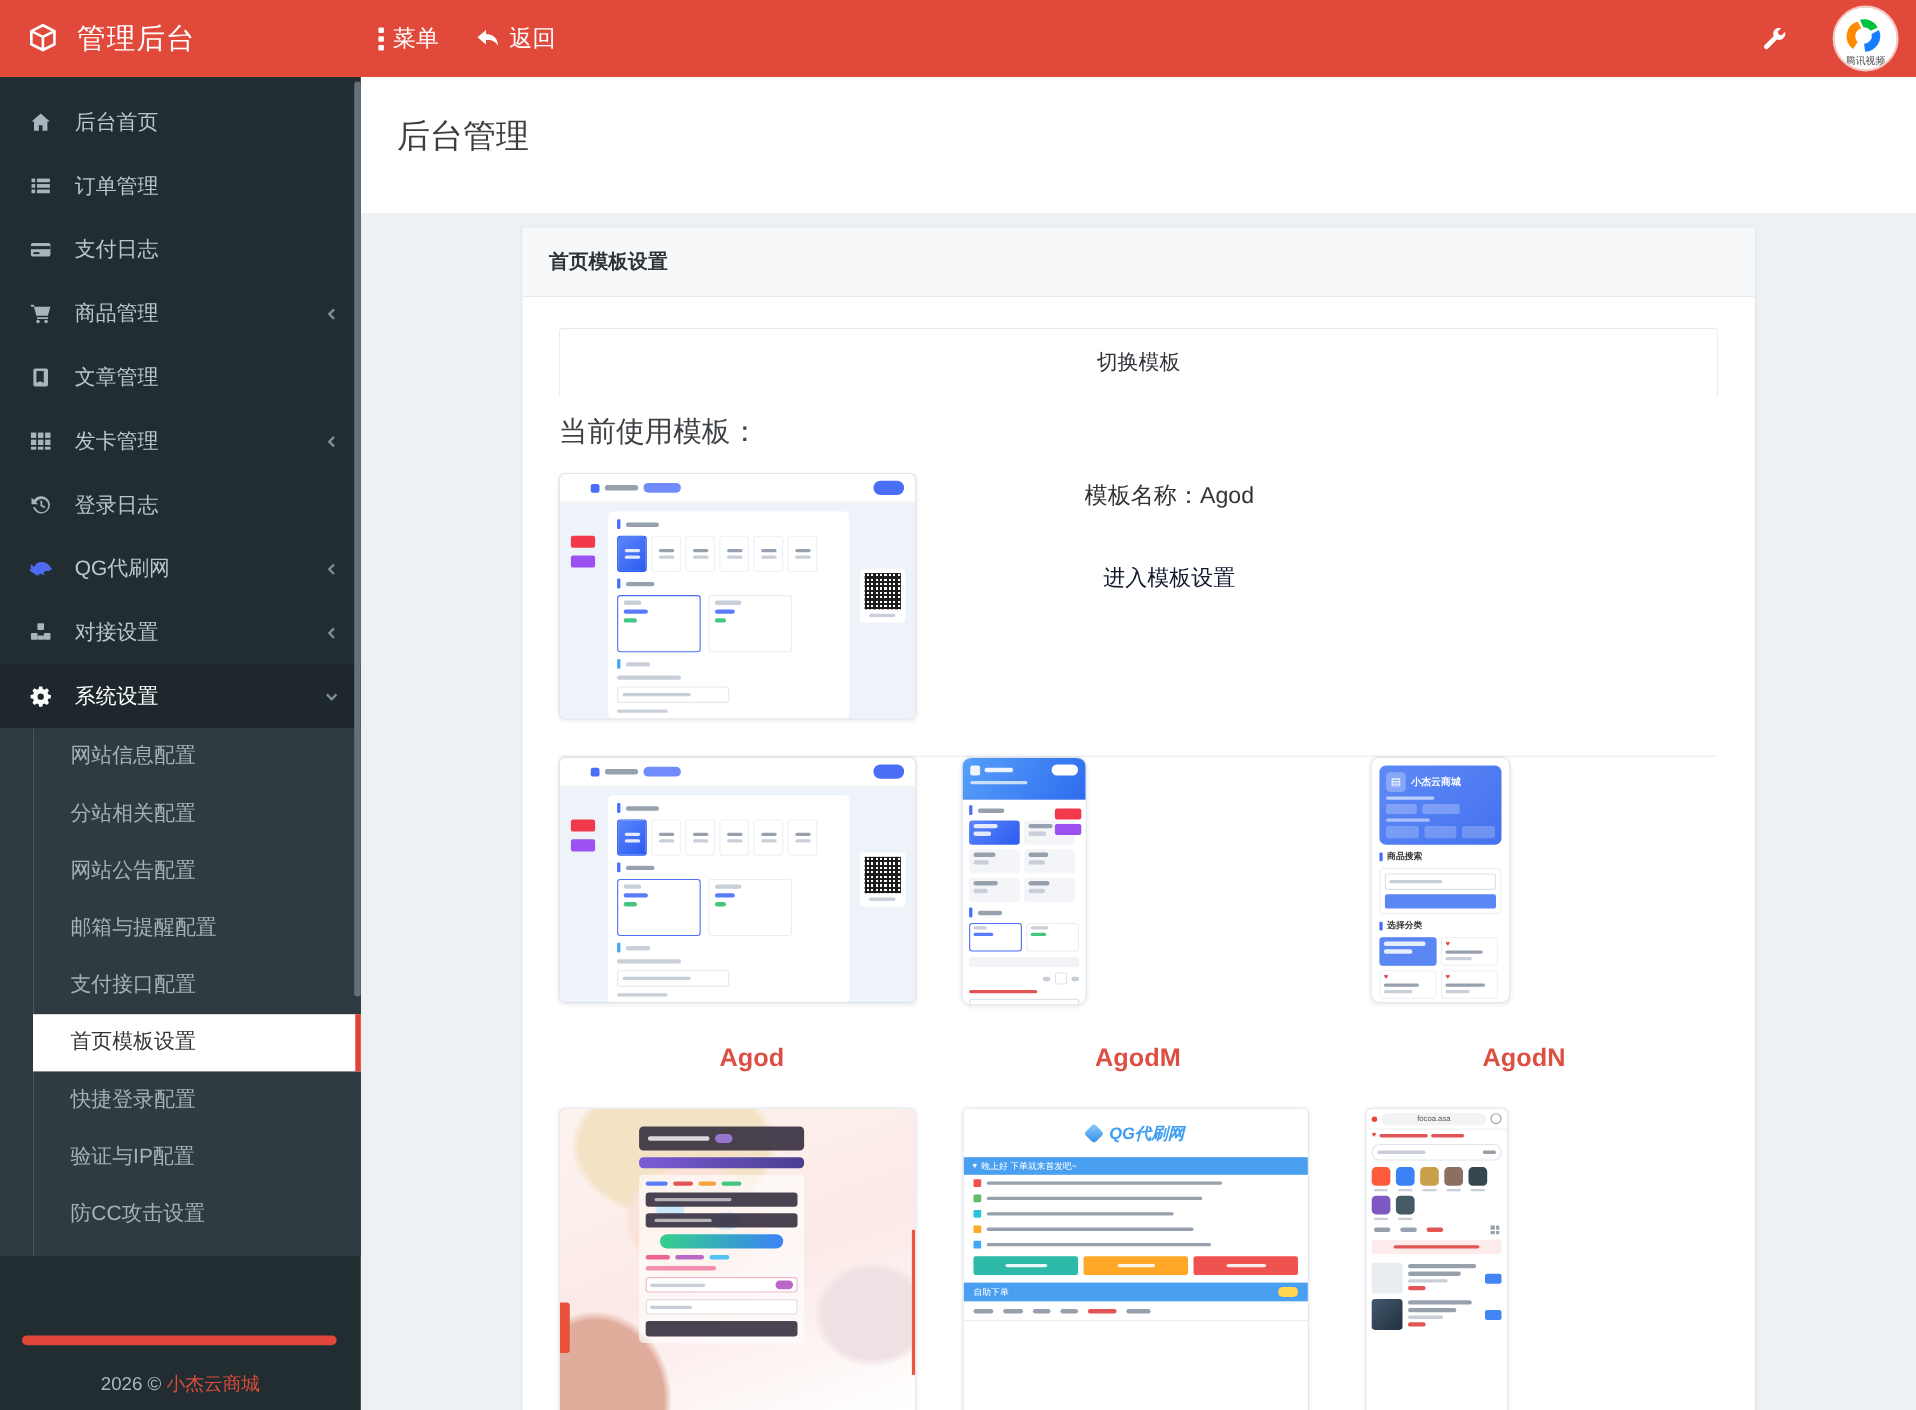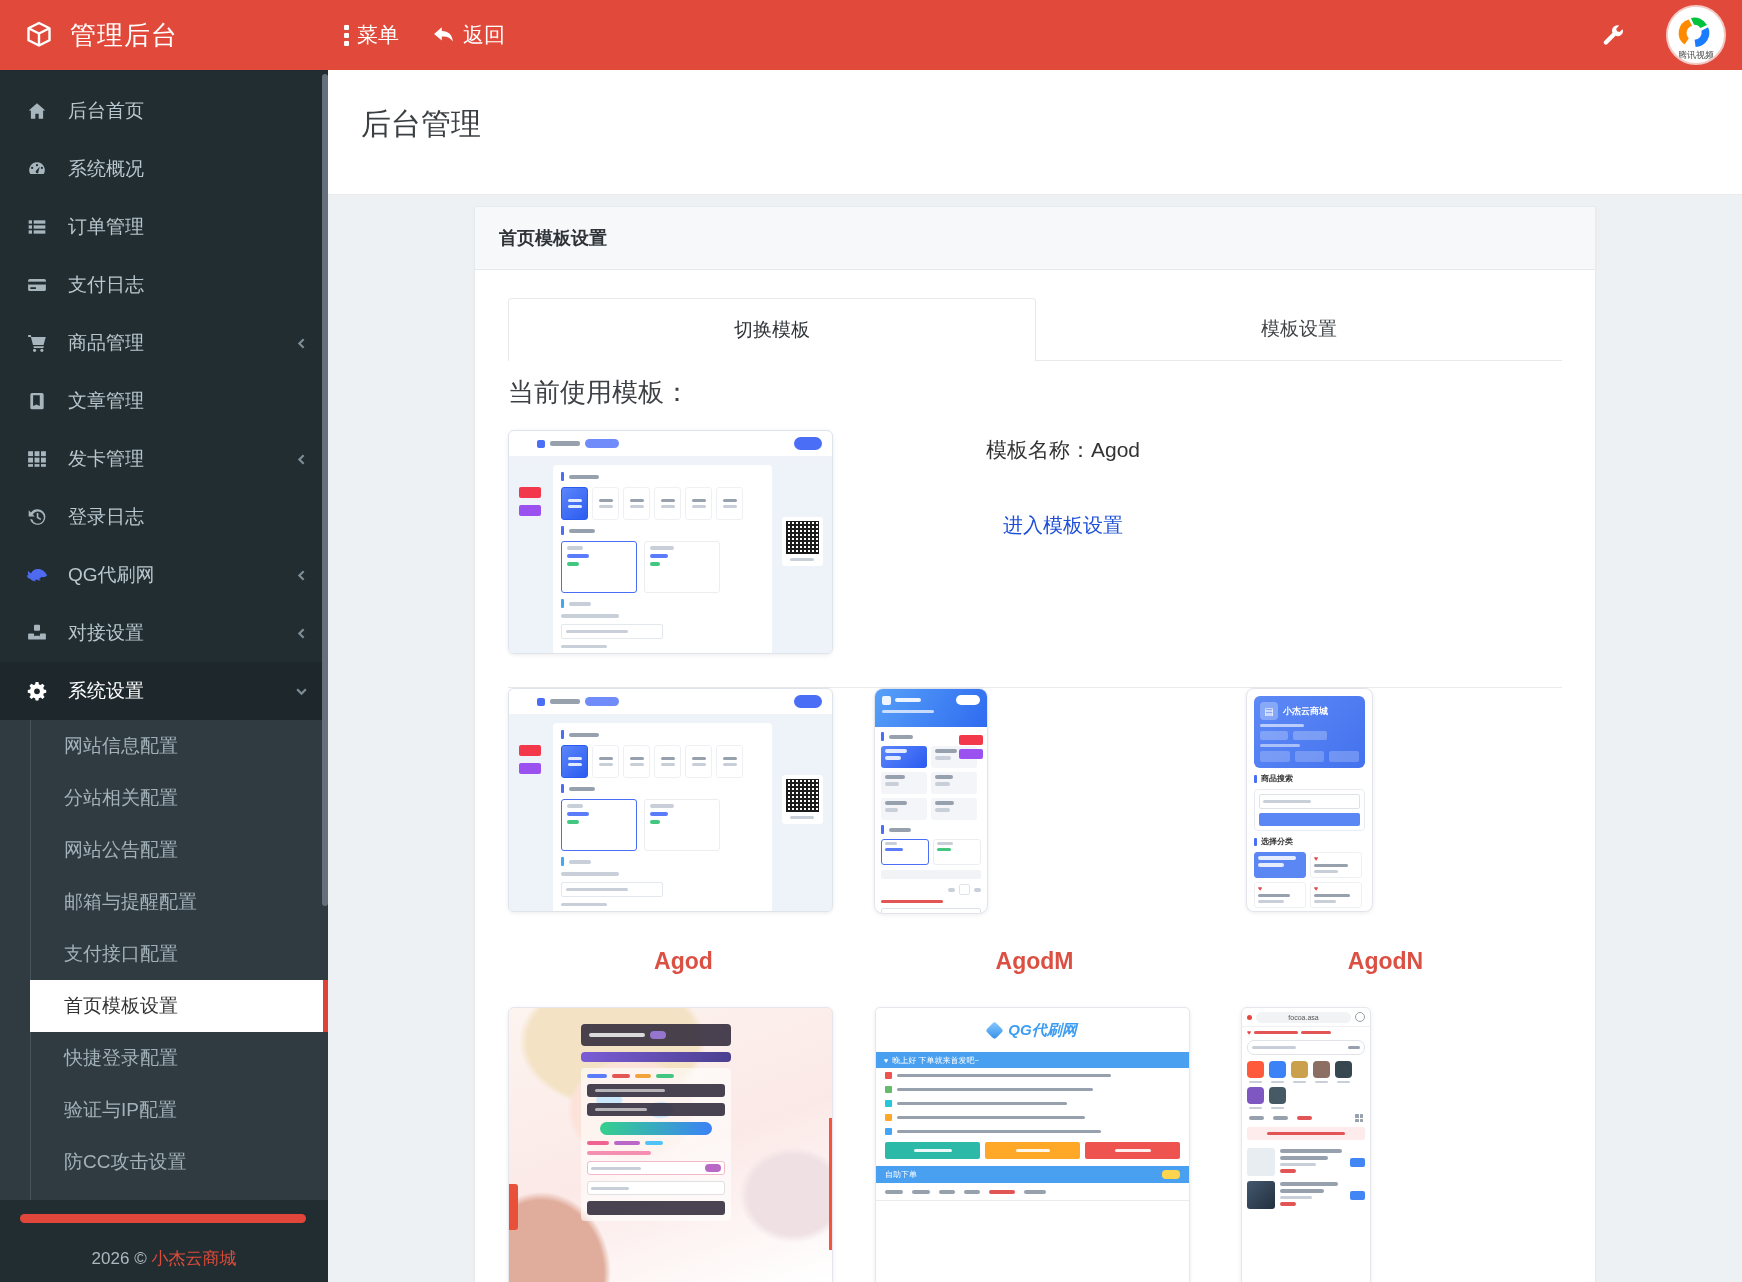--- a/index.html
+++ b/index.html
@@ -41,21 +41,21 @@
               font-size:18px;font-weight:bold;color:#2f3338;border-radius:3px 3px 0 0}
   .panel-body{padding:28px 33px 40px}
   .tabs{display:flex;height:63px}
   .tab{flex:1;text-align:center;line-height:62px;font-size:19px;color:#3f4449;box-sizing:border-box;cursor:pointer}
   .tab.active{border:1px solid #e9e9eb;border-bottom:none;border-radius:4px 4px 0 0;color:#2f3338}
   .tab.inactive{border-bottom:1px solid #e9e9eb}
   .sec-heading{font-size:26px;color:#3d4145;font-weight:400;margin:14px 0 20px}
   .current-row{display:flex}
   .current-info{margin-left:125px;width:210px;text-align:center;padding-top:6px}
   .tpl-name{font-size:21px;color:#333}
-  .tpl-link{display:inline-block;margin-top:48px;font-size:20px;color:#1d4ed8;cursor:pointer}
+  .tpl-link{display:inline-block;margin-top:48px;font-size:20px;color:#0f172a;cursor:pointer}
   .divider{border:0;border-top:1px solid #e9ecef;margin:33px 0 0}
   .tpl-grid{display:flex}
   .tpl-col{width:351px;box-sizing:border-box}
   .tpl-label{text-align:center;font-size:23px;font-weight:bold;color:#dc4f43;margin:34px 0 32px}
   
   .b{height:4px;border-radius:2px;background:#c8cfd9}
   .bd{background:#97a0ad}.bb{background:#5b7cfa}.bg{background:#43c780}.br{background:#e35454}
   .tick{display:inline-block;width:3px;height:9px;background:#4a6ef5;border-radius:1px}
   
   .mock-agod{width:323px;height:222px;background:#fff;border:1px solid #dfe4ea;border-radius:6px;
@@ -229,28 +229,20 @@
       <span class="mi-icon">
           <svg width="20" height="20" viewBox="0 0 18 18" fill="currentColor">
             <path d="M9 2 1.5 8.5h2V16h4v-4.5h3V16h4V8.5h2z"></path>
           </svg>
         </span>
       <span>后台首页</span>
     </div>
     <div class="menu-item">
       <span class="mi-icon">
           <svg width="20" height="20" viewBox="0 0 18 18" fill="currentColor">
-            <path d="M9 3a7 7 0 0 0-6 10.6h12A7 7 0 0 0 9 3zm0 1.6a1 1 0 1 1 0 2 1 1 0 0 1 0-2zM4.6 7a1 1 0 1 1 0 2 1 1 0 0 1 0-2zm8.8 0a1 1 0 1 1 0 2 1 1 0 0 1 0-2zm-3.5 5.8a1.5 1.5 0 0 1-1.6-2.5L11.5 7l-1.3 4.7a1.5 1.5 0 0 1-.3 1.1z"></path>
-          </svg>
-        </span>
-      <span>系统概况</span>
-    </div>
-    <div class="menu-item">
-      <span class="mi-icon">
-          <svg width="20" height="20" viewBox="0 0 18 18" fill="currentColor">
             <rect x="1.5" y="3" width="3" height="3"></rect>
             <rect x="6" y="3" width="10.5" height="3"></rect>
             <rect x="1.5" y="7.5" width="3" height="3"></rect>
             <rect x="6" y="7.5" width="10.5" height="3"></rect>
             <rect x="1.5" y="12" width="3" height="3"></rect>
             <rect x="6" y="12" width="10.5" height="3"></rect>
           </svg>
         </span>
       <span>订单管理</span>
     </div>
@@ -383,21 +375,20 @@
 <div class="main">
   <div class="page-head">
     <div class="page-title">后台管理</div>
   </div>
 
   <div class="panel">
     <div class="panel-head">首页模板设置</div>
     <div class="panel-body">
       <div class="tabs">
         <div class="tab active">切换模板</div>
-        <div class="tab inactive">模板设置</div>
       </div>
 
       <div class="sec-heading">当前使用模板：</div>
 
       <div class="current-row">
 
         <div class="mock-agod">
           <div class="ma-top">
               <span class="ma-dot"></span>
               <span class="b bd" style="width:30px;height:5px"></span>

